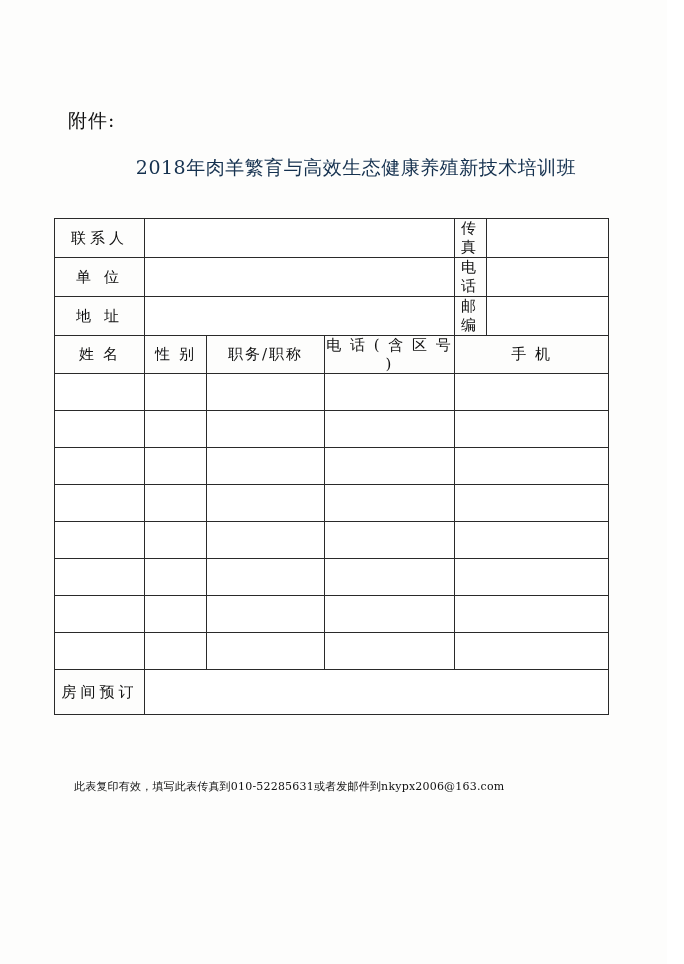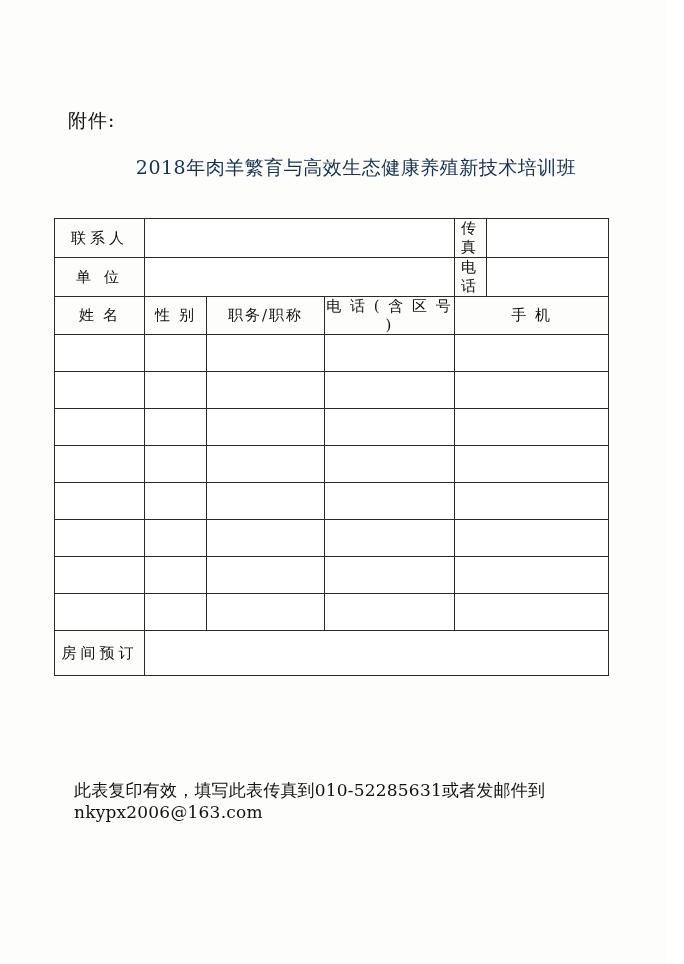--- a/index.html
+++ b/index.html
@@ -79,21 +79,21 @@
     letter-spacing: 2px;
     margin-top: 48px;
   }
   td.row-cell {
     height: 37px;
   }
   .footnote {
     position: absolute;
     left: 74px;
     top: 779px;
-    font-size: 17px;
+    font-size: 11px;
     color: #111;
     letter-spacing: 0.2px;
   }
 </style>
 </head>
 <body>
 
 <div class="page">
 
   <div class="attachment-label">附件:</div>
@@ -118,20 +118,26 @@
         <td class="blank" colspan="3"></td>
         <td class="label">传  真</td>
         <td class="blank"></td>
       </tr>
       <tr>
         <td class="label">单  位</td>
         <td class="blank" colspan="3"></td>
         <td class="label">电  话</td>
         <td class="blank"></td>
       </tr>
+      <tr>
+        <td class="label">地  址</td>
+        <td class="blank" colspan="3"></td>
+        <td class="label">邮  编</td>
+        <td class="blank"></td>
+      </tr>
 
       <tr>
         <td class="header-cell">姓  名</td>
         <td class="header-cell">性  别</td>
         <td class="header-cell">职务/职称</td>
         <td class="header-cell">电  话 ( 含 区 号 )</td>
         <td class="header-cell" colspan="2">手  机</td>
       </tr>
 
       <tr>

